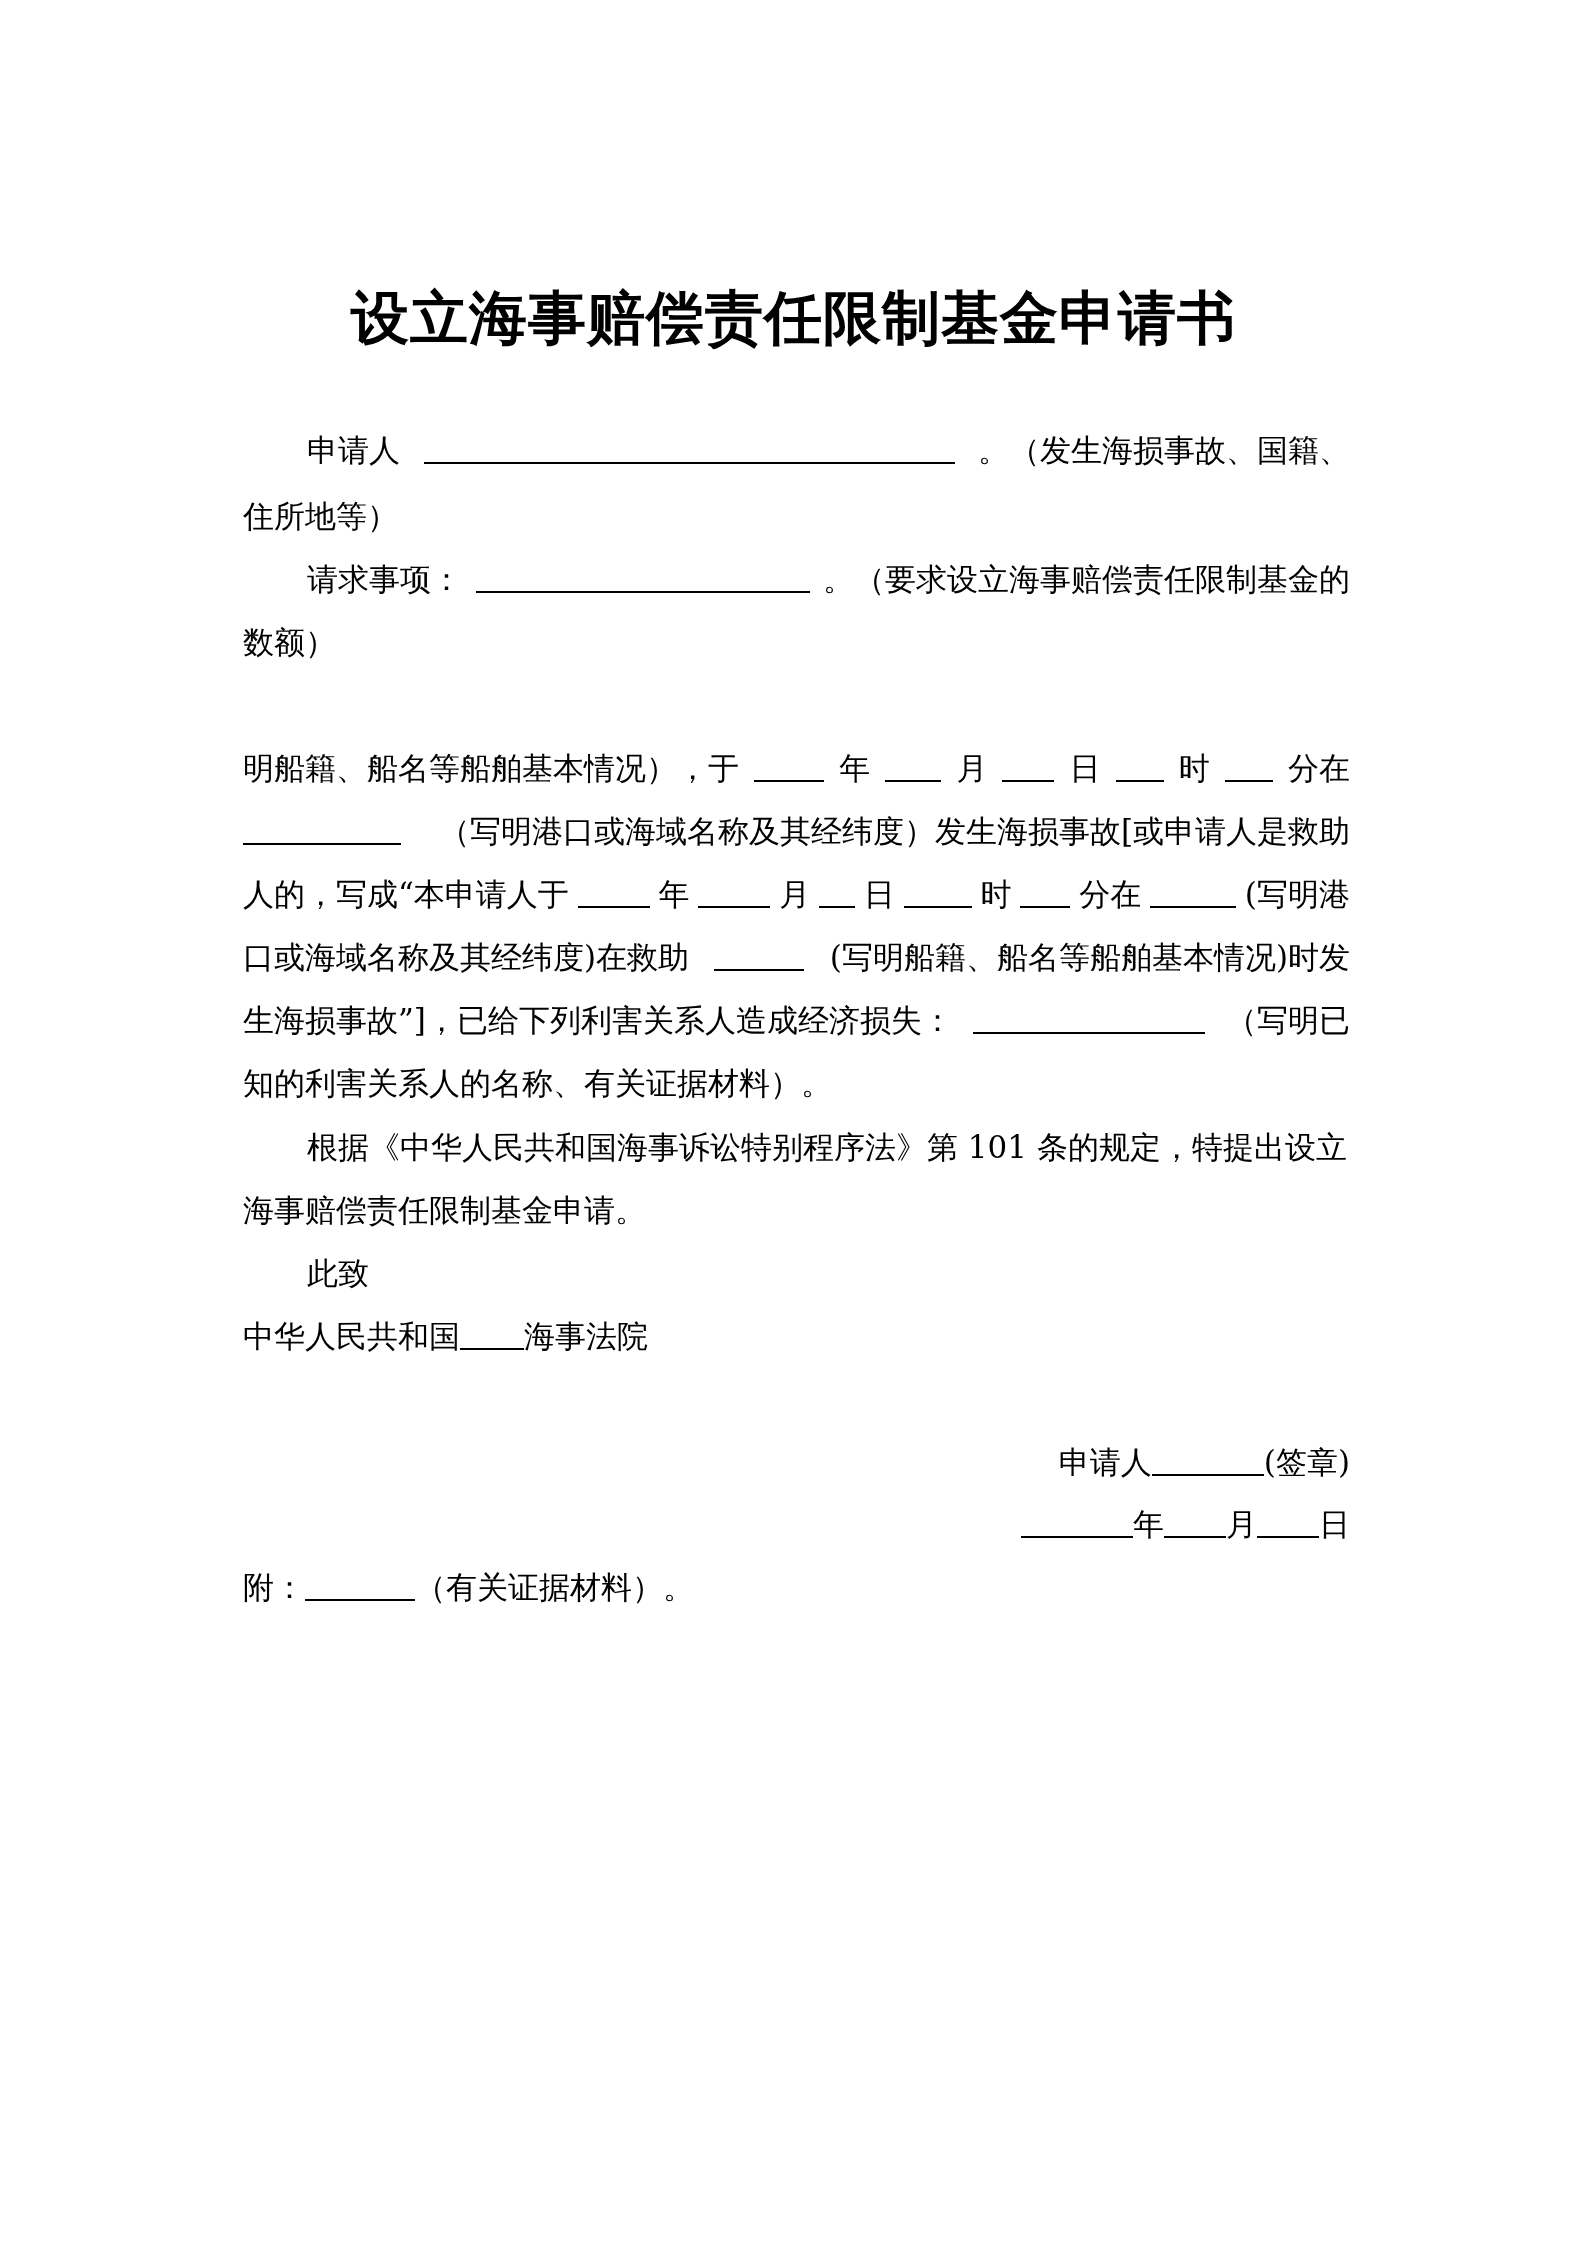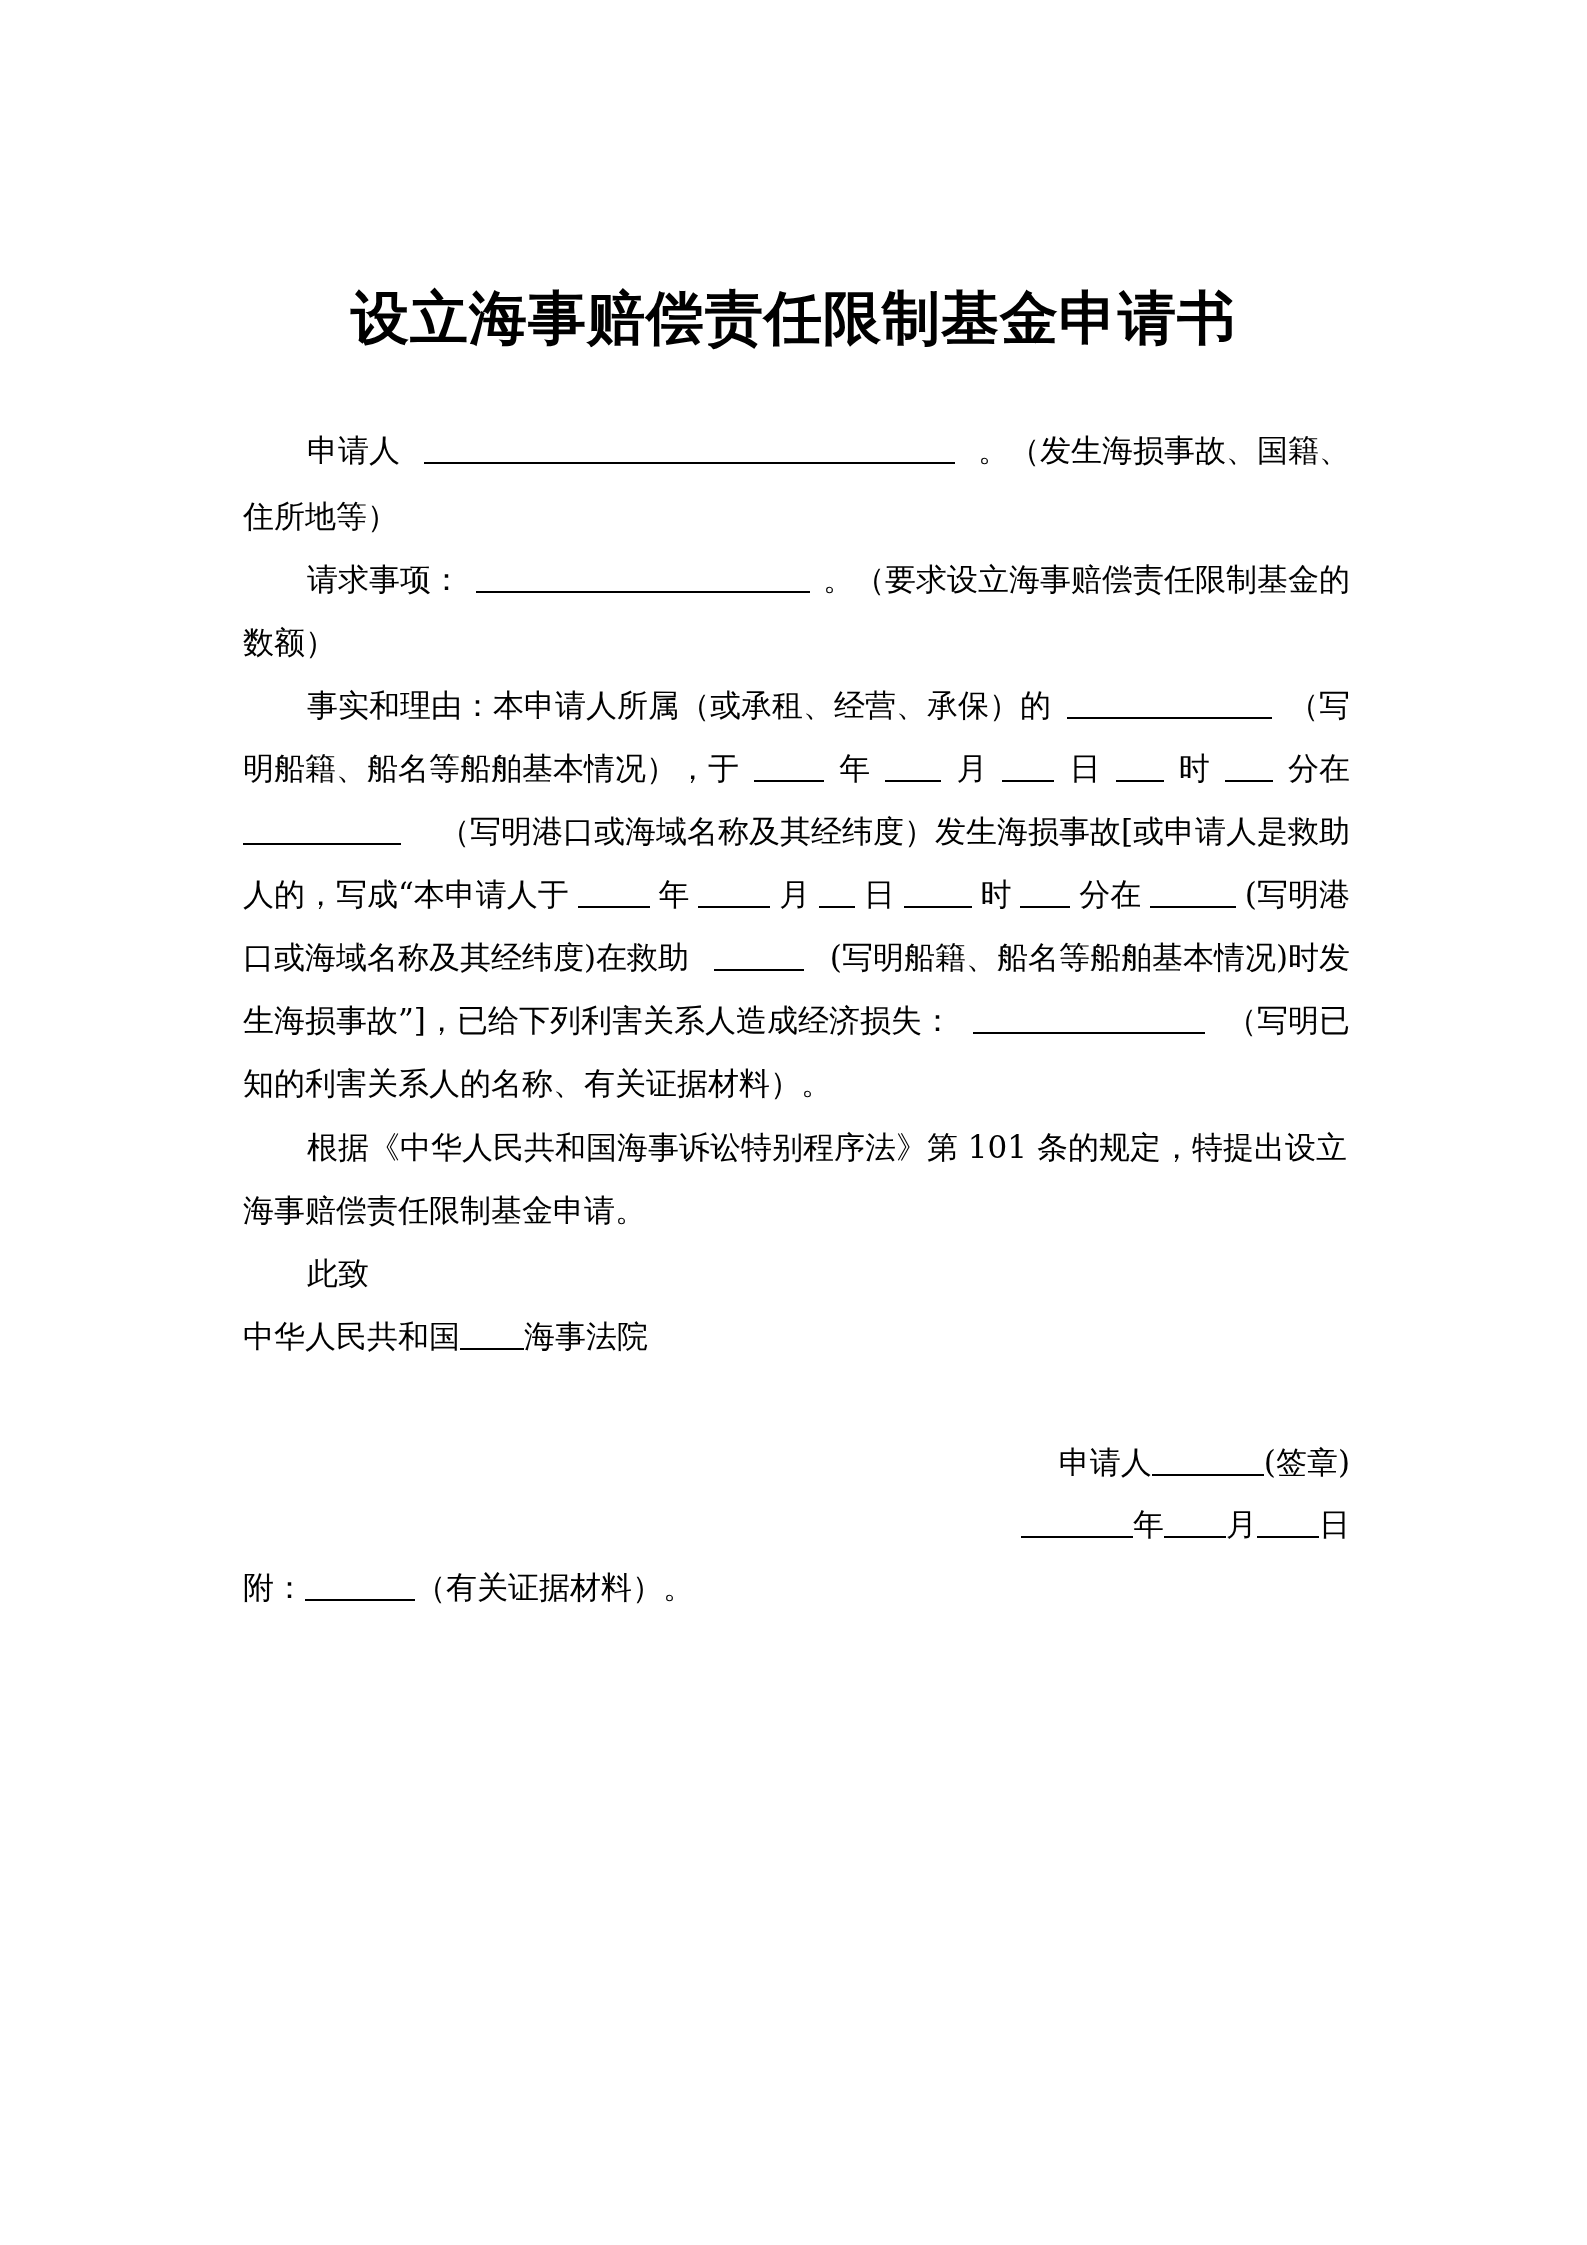--- a/index.html
+++ b/index.html
@@ -34,25 +34,20 @@
 
   <div class="line indent" style="top:559px;">
     <span class="seg">请求事项：</span>
     <span class="blank" style="width:334px;"></span>
     <span class="seg">。（要求设立海事赔偿责任限制基金的</span>
   </div>
   <div class="line left" style="top:622px;">
     <span class="seg">数额）</span>
   </div>
 
-  <div class="line indent" style="top:685px;">
-    <span class="seg">事实和理由：本申请人所属（或承租、经营、承保）的</span>
-    <span class="blank" style="width:205px;"></span>
-    <span class="seg">（写</span>
-  </div>
   <div class="line" style="top:748px;">
     <span class="seg">明船籍、船名等船舶基本情况），于</span>
     <span class="blank" style="width:70px;"></span>
     <span class="seg">年</span>
     <span class="blank" style="width:56px;"></span>
     <span class="seg">月</span>
     <span class="blank" style="width:52px;"></span>
     <span class="seg">日</span>
     <span class="blank" style="width:48px;"></span>
     <span class="seg">时</span>

